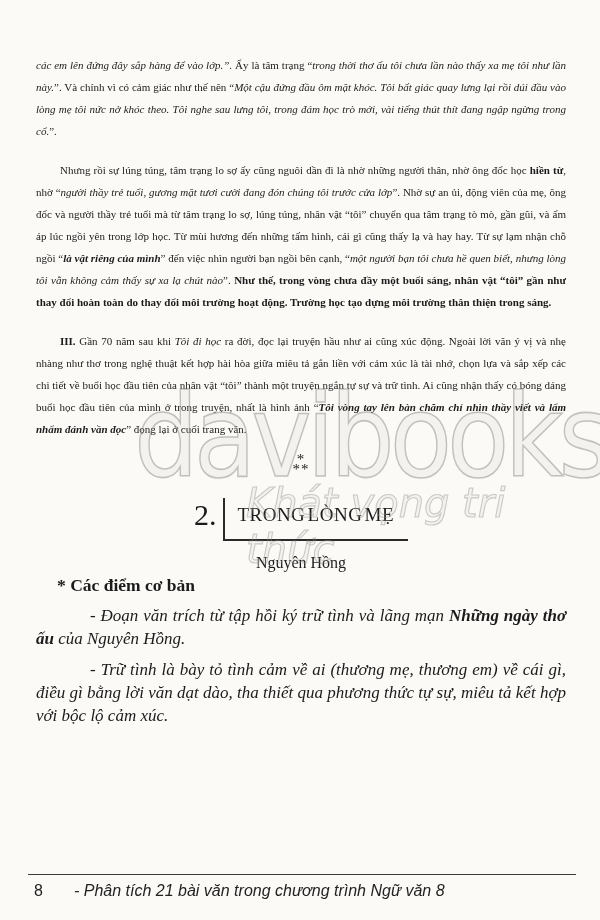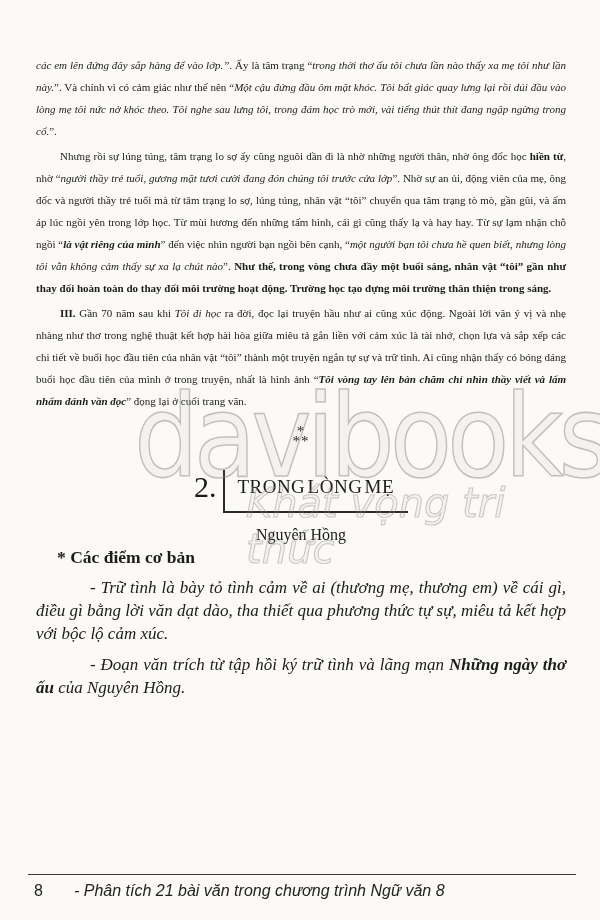--- a/index.html
+++ b/index.html
@@ -4,21 +4,21 @@
 <style>
   html,body { margin:0; padding:0; }
   body { width:600px; height:920px; background:#e8e6e2; }
   .page {
     position:relative; width:600px; height:920px; overflow:hidden;
     background:#fbfaf7; color:#1b1b1b;
     font-family:"Liberation Serif", serif;
   }
   .content { position:absolute; left:36px; top:54px; width:530px; }
   p.para { margin:0; font-size:11px; line-height:22px; text-align:justify; }
-  p.para + p.para { margin-top:3px; }
+  p.para + p.para { margin-top:17px; }
   .indent { text-indent:24px; }
   .it { font-style:italic; }
   .bd { font-weight:bold; }
 
   .asterism { text-align:center; margin-top:14px; font-size:15px;
               line-height:10px; letter-spacing:1px; color:#222; }
 
   .chapter { margin-top:24px; text-align:center; }
   .chapter-inner { display:inline-flex; align-items:flex-start; }
   .ch-num { font-size:30px; line-height:34px; margin-right:7px; }
@@ -74,22 +74,22 @@
       <span class="chapter-inner">
         <span class="ch-num">2.</span>
         <span class="ch-title">TRONG LÒNG MẸ</span>
       </span>
     </div>
 
     <div class="author">Nguyên Hồng</div>
 
     <div class="points-heading">* Các điểm cơ bản</div>
 
+    <p class="bullet"><span class="it">- Đoạn văn trích từ tập hồi ký trữ tình và lãng mạn </span><span class="it bd">Những ngày thơ ấu</span><span class="it"> của Nguyên Hồng.</span></p>
     <p class="bullet"><span class="it">- Trữ tình là bày tỏ tình cảm về ai (thương mẹ, thương em) về cái gì, điều gì bằng lời văn dạt dào, tha thiết qua phương thức tự sự, miêu tả kết hợp với bộc lộ cảm xúc.</span></p>
-    <p class="bullet"><span class="it">- Đoạn văn trích từ tập hồi ký trữ tình và lãng mạn </span><span class="it bd">Những ngày thơ ấu</span><span class="it"> của Nguyên Hồng.</span></p>
 
   </div>
 
   <div class="footer">
     <span class="page-num">8</span><span class="footer-text">- Phân tích 21 bài văn trong chương trình Ngữ văn 8</span>
   </div>
 
   <div class="watermark">
     <div class="wm-main">davibooks</div>
     <div class="wm-sub">Khát vọng tri thức</div>

